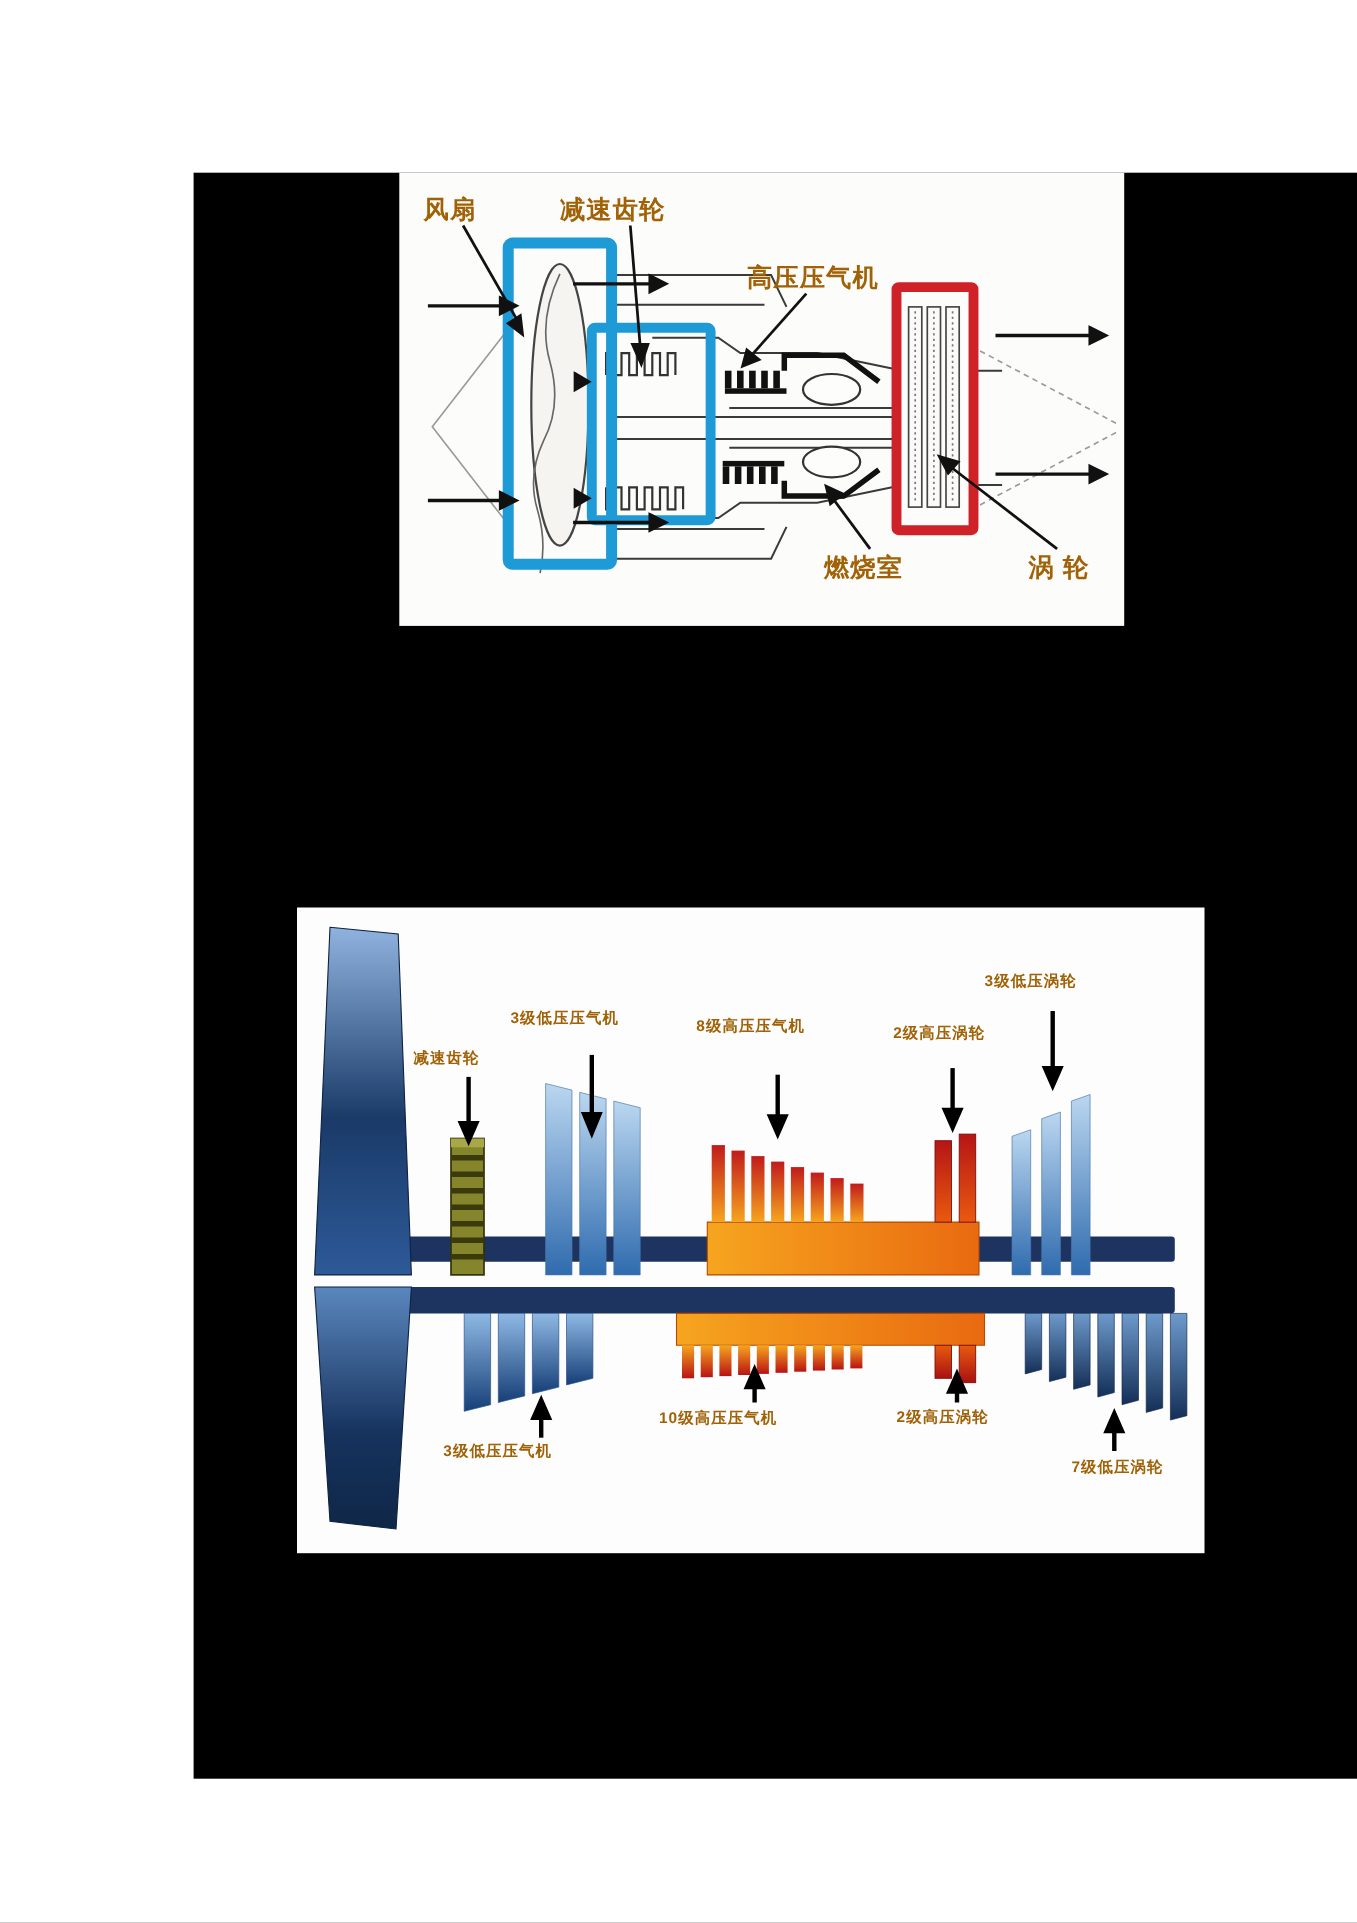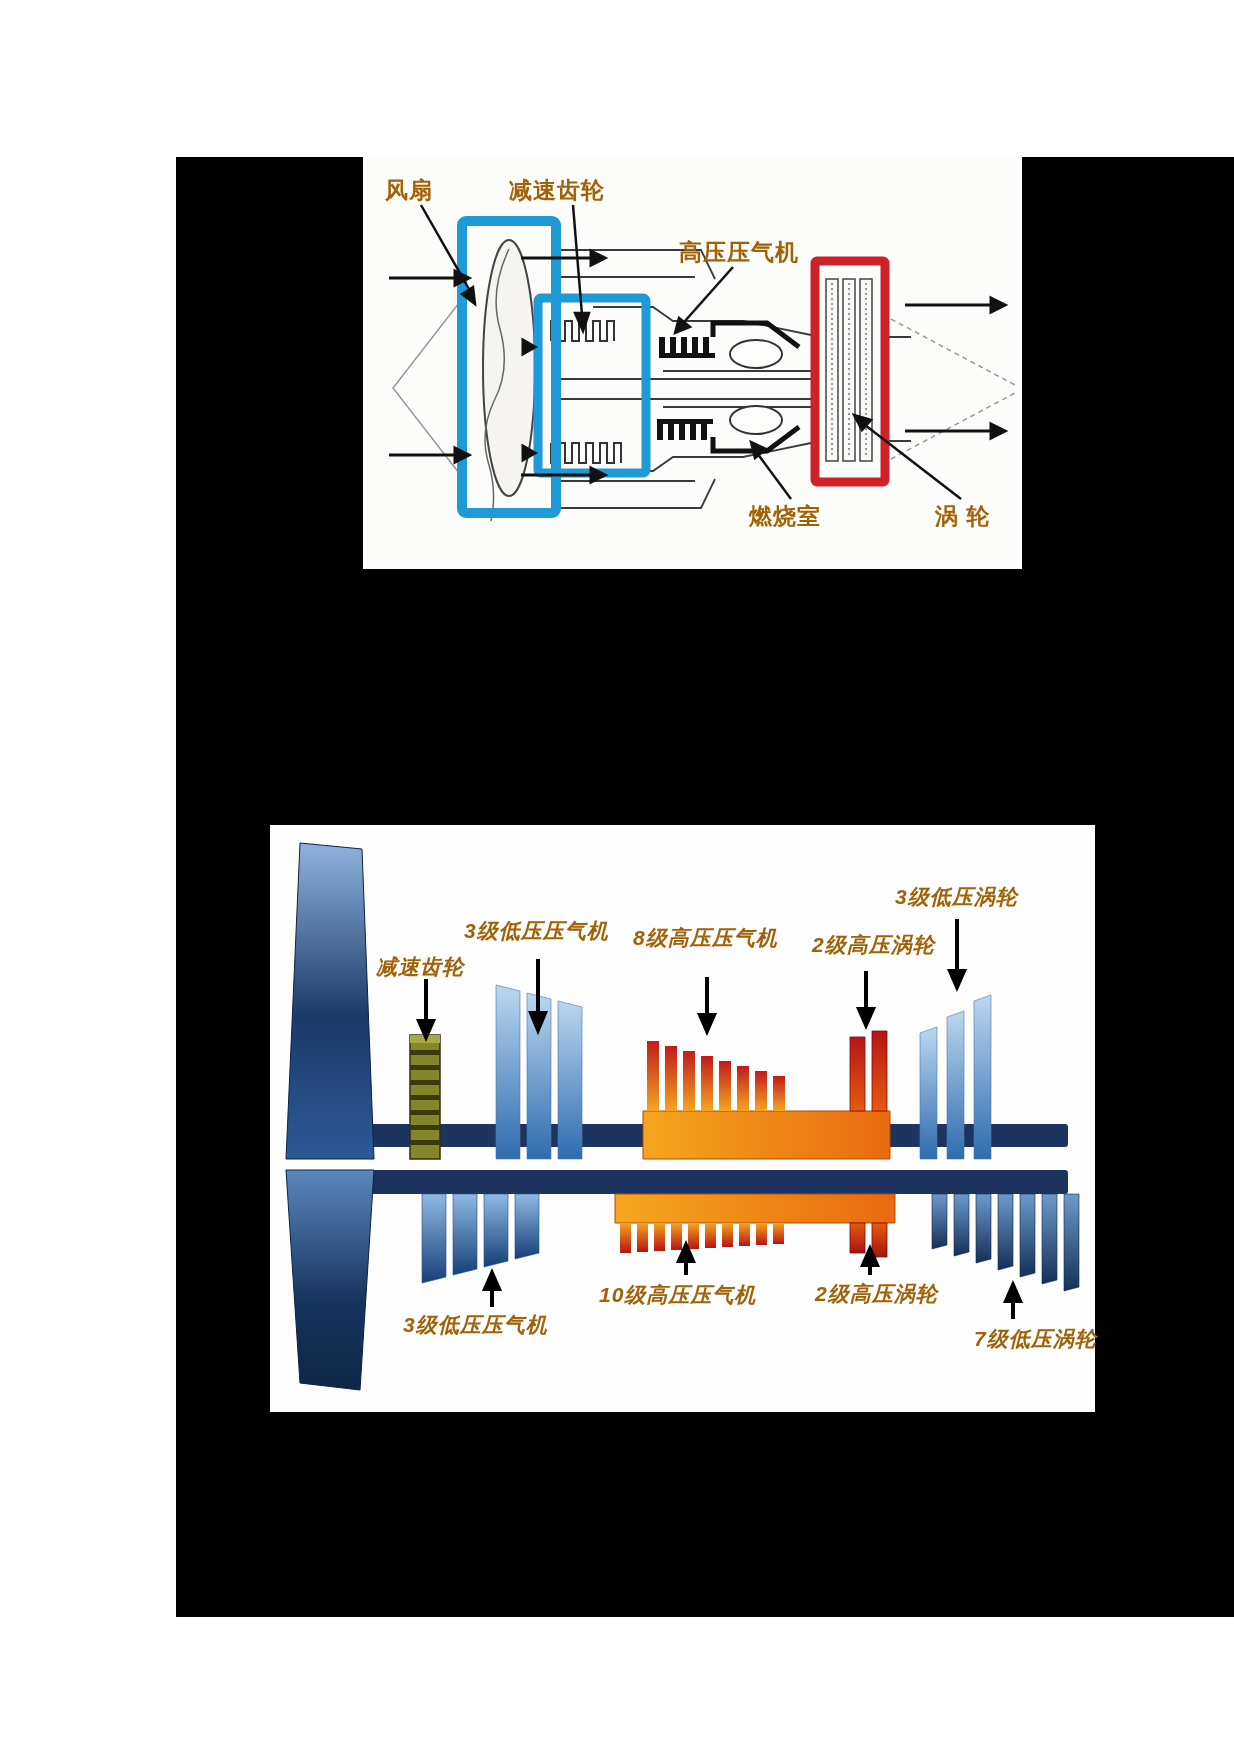--- a/index.html
+++ b/index.html
@@ -6,21 +6,21 @@
   body{
     width:1234px;height:1748px;position:relative;background:#ffffff;
     font-family:"Liberation Sans","DejaVu Sans",sans-serif;overflow:hidden;
   }
   .black-field{position:absolute;left:176px;top:157px;width:1058px;height:1460px;background:#000;}
   .panel{position:absolute;background:#fcfcfa;}
   .panel-top{left:363px;top:157px;width:659px;height:412px;}
   .panel-bottom{left:270px;top:825px;width:825px;height:587px;background:#fdfdfd;}
   .dlabel{position:absolute;color:#a16207;font-weight:bold;white-space:nowrap;letter-spacing:1px;}
   .t-label{font-size:23px;}
-  .b-label{font-size:21px;font-style:italic;}
+  .b-label{font-size:14px;}
   svg{position:absolute;left:0;top:0;}
 </style>
 </head>
 <body>
 
 <div class="black-field"></div>
 
 <div class="panel panel-top">
   <svg width="659" height="412" viewBox="0 0 659 412">
 

